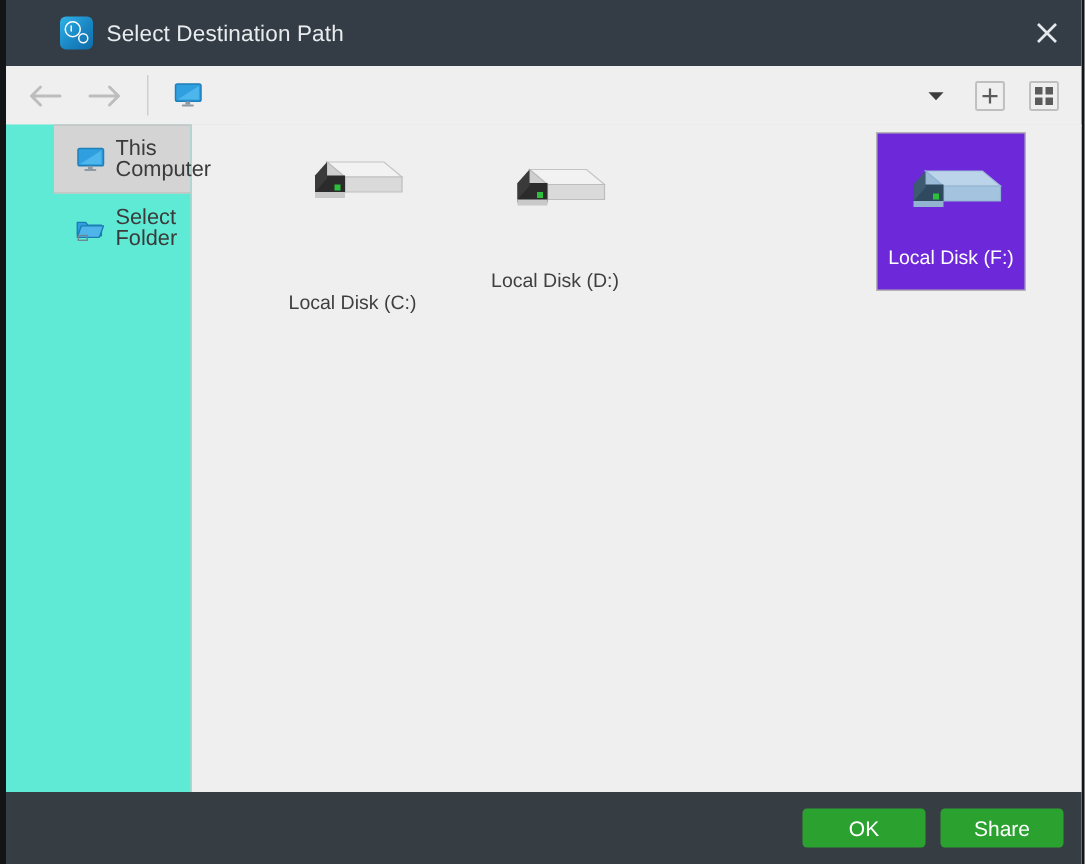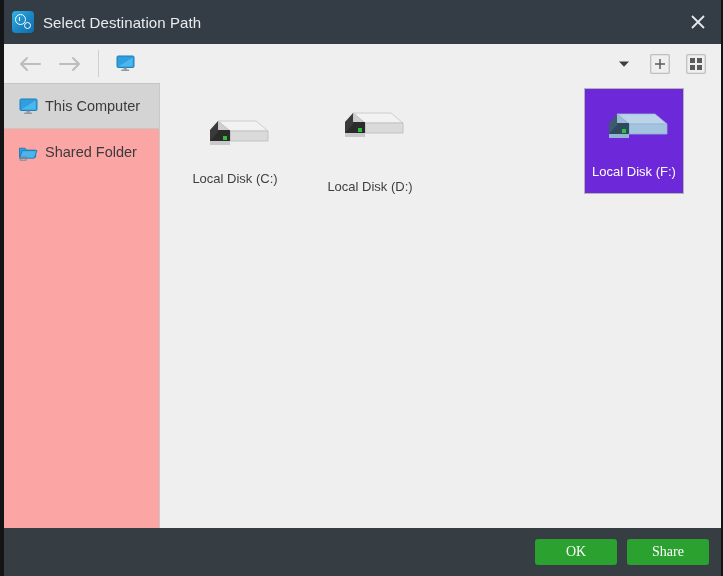--- a/index.html
+++ b/index.html
@@ -27,20 +27,21 @@
   }
 
   
   #titlebar {
     position: absolute;
     left: 0; top: 0; right: 0;
     height: 44px;
     background: #343d45;
     display: flex;
     align-items: center;
+    padding-left: 28px;
   }
   #title-icon {
     width: 22px; height: 22px;
     margin-left: 8px;
     border-radius: 4px;
     background: linear-gradient(135deg, #2fb4e9 0%, #1a86c4 55%, #0f6ca8 100%);
     position: relative;
     flex: 0 0 auto;
   }
   #title-icon .clk {
@@ -130,24 +131,25 @@
   
   #body {
     position: absolute;
     left: 0; top: 83px; right: 0;
     height: 445px;
     background: #efefef;
   }
   #sidebar {
     position: absolute;
     left: 0; top: 0; bottom: 0;
-    width: 156px;
-    background: #fca5a5;
+    width: 124px;
+    background: #5eead4;
     border-right: 1px solid #c9c9c9;
     box-sizing: border-box;
+    padding-left: 32px;
   }
   .side-item {
     height: 46px;
     display: flex;
     align-items: center;
     padding-left: 14px;
     cursor: pointer;
     box-sizing: border-box;
   }
   .side-item.selected {
@@ -227,21 +229,21 @@
     justify-content: flex-end;
   }
   .footbtn {
     height: 26px;
     min-width: 82px;
     margin-right: 12px;
     background: #2ba12f;
     color: #ffffff;
     border: none;
     border-radius: 3px;
-    font-family: Liberation Serif, serif;
+    font-family: Liberation Sans, sans-serif;
     font-size: 14px;
     cursor: pointer;
     padding: 0 14px;
     line-height: 26px;
   }
   #ok-button { margin-right: 10px; }
   #cancel-button { margin-right: 12px; }
 </style>
 </head>
 <body>
@@ -321,28 +323,28 @@
       </div>
 
       <div class="side-item">
         <span class="side-icon">
           <svg width="20" height="17" viewBox="0 0 20 17" aria-hidden="true">
             <path d="M1.5 4.2 L7 4.2 L8.6 6.1 L17.6 6.1 L17.6 13.2 L1.5 13.2 Z" fill="#2f9fe0" stroke="#1b7cb4" stroke-width="0.9" stroke-linejoin="round"></path>
             <path d="M4.2 6.6 L19 6.6 L16.2 14.2 L1.5 14.2 Z" fill="#4eb4ea" stroke="#1b7cb4" stroke-width="0.9" stroke-linejoin="round"></path>
             <rect x="2.2" y="13.0" width="6" height="3.2" fill="none" stroke="#6f8694" stroke-width="0.9"></rect>
           </svg>
         </span>
-        <span class="side-label">Shared Folder</span>
+        <span class="side-label">Select Folder</span>
       </div>
 
     </div>
 
     <div id="filepane">
 
-      <div class="tile" style="left:24px; top:13px;">
+      <div class="tile" style="left:24px; top:0;gap:36px;">
         <div class="tile-icon">
           <svg width="74" height="52" viewBox="0 0 74 52" aria-hidden="true">
             <path d="M20 11 L58 11 L70 21 L32 21 Z" fill="#f2f2f2" stroke="#c4c4c4" stroke-width="0.8"></path>
             <path d="M32 21 L70 21 L70 31 L32 31 Z" fill="#dadada" stroke="#bdbdbd" stroke-width="0.8"></path>
             <path d="M20 11 L32 21 L32 31 L20 21 Z" fill="#cfcfcf" stroke="#bdbdbd" stroke-width="0.8"></path>
             <path d="M12 20 L32 20 L32 33 L12 33 Z" fill="#2b2b2b"></path>
             <path d="M12 20 L20 11 L20 22 L12 31 Z" fill="#3a3a3a"></path>
             <path d="M12 31 L32 31 L32 35 L12 35 Z" fill="#c9c9c9"></path>
             <rect x="25" y="26" width="4" height="4" fill="#2bbf3b"></rect>
           </svg>

